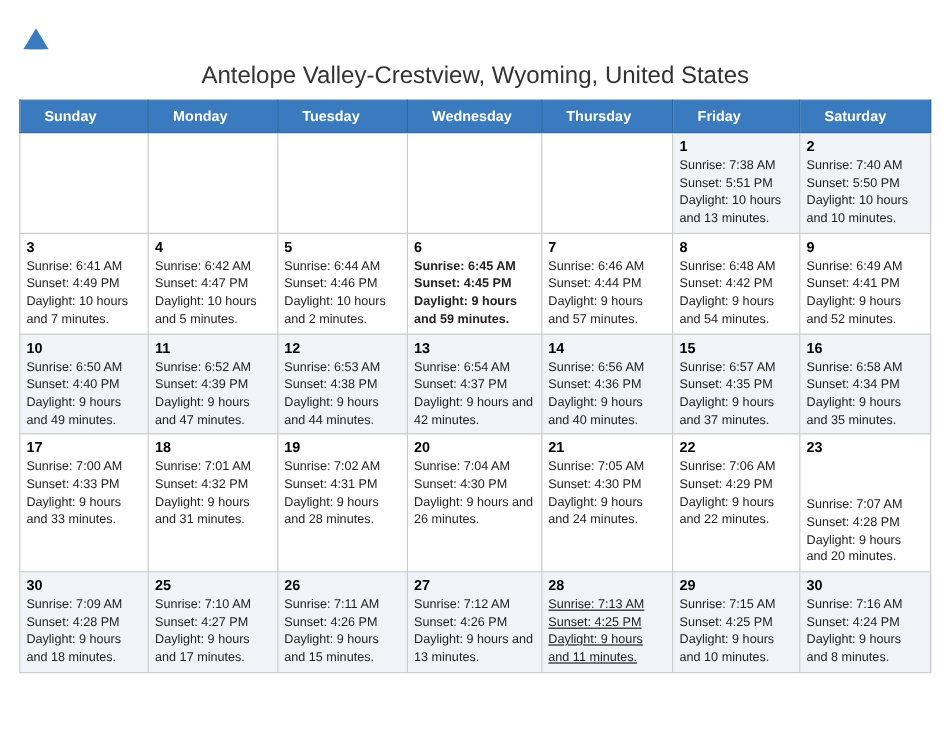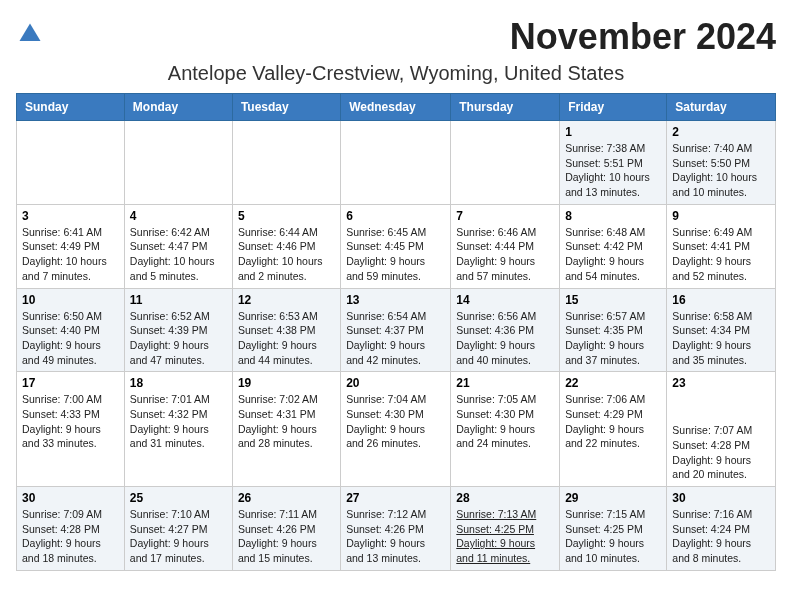--- a/index.html
+++ b/index.html
@@ -58,21 +58,21 @@
       margin-bottom: 8px;
     }
     table {
       width: 100%;
       border-collapse: collapse;
       font-size: 11px;
     }
     thead th {
       background: #3a7abf;
       color: #fff;
-      padding: 6px 8px;
+      padding: 6px 20px;
       text-align: left;
       font-size: 12px;
       font-weight: bold;
       border: 1px solid #2d6aa0;
     }
     tbody tr {
       background: #fff;
     }
     tbody tr:nth-child(odd) {
       background: #f0f4f8;
@@ -102,23 +102,20 @@
 </head>
 <body>
 
 <div class="header-section">
   <div class="logo">
     <svg class="logo-icon" viewBox="0 0 40 40">
       <rect x="0" y="0" width="40" height="40" fill="#fff"></rect>
       <polygon points="20,5 35,30 5,30" fill="#3a7abf"></polygon>
       <rect x="12" y="22" width="16" height="8" fill="#3a7abf"></rect>
     </svg>
-  </div>
-  <div class="title-section">
-    <div class="month-title">November 2024</div>
   </div>
 </div>
 
 <div class="subtitle">Antelope Valley-Crestview, Wyoming, United States</div>
 
 <table>
   <thead>
     <tr id="thead-row">
         <th>Sunday</th>
         <th>Monday</th>
@@ -163,21 +160,21 @@
 Daylight: 10 hours and 5 minutes.</div>
         </td>
         <td>
           <span class="day-num">5</span>
           <div class="day-info" style="white-space: pre-line;">Sunrise: 6:44 AM
 Sunset: 4:46 PM
 Daylight: 10 hours and 2 minutes.</div>
         </td>
         <td>
           <span class="day-num">6</span>
-          <div class="day-info" style="white-space: pre-line;">Sunrise: 6:45 AM
+          <div class="day-info" style="white-space: pre-line; font-weight: bold;">Sunrise: 6:45 AM
 Sunset: 4:45 PM
 Daylight: 9 hours and 59 minutes.</div>
         </td>
         <td>
           <span class="day-num">7</span>
           <div class="day-info" style="white-space: pre-line;">Sunrise: 6:46 AM
 Sunset: 4:44 PM
 Daylight: 9 hours and 57 minutes.</div>
         </td>
         <td>

